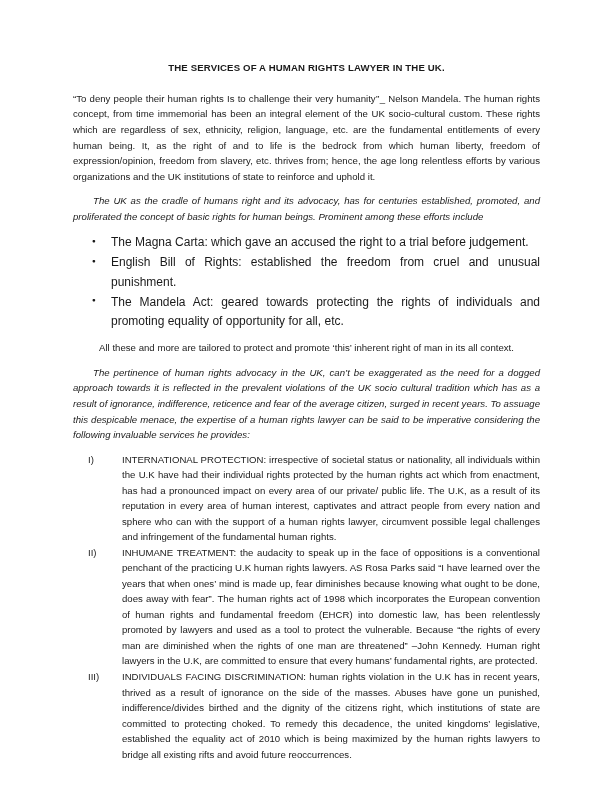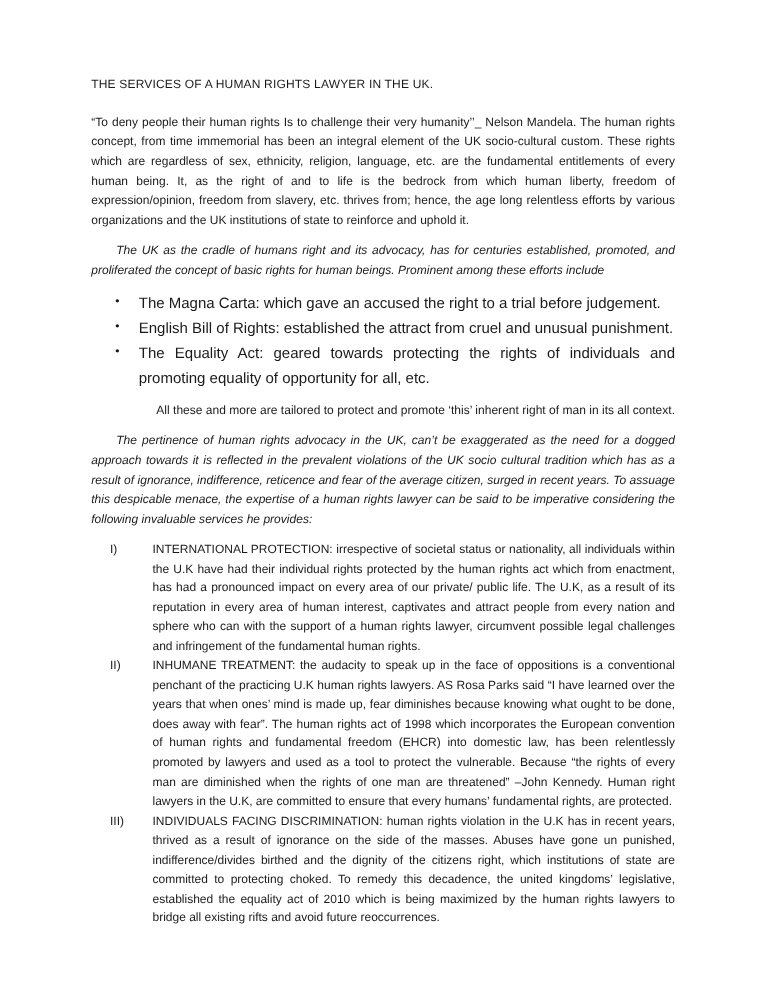--- a/index.html
+++ b/index.html
@@ -17,39 +17,40 @@
   .page {
     position: relative;
     width: 612px;
     height: 792px;
     background: #ffffff;
     box-sizing: border-box;
     padding: 62px 72px 40px 73px;
   }
   .doc-title {
     font-size: 9.6px;
-    font-weight: 400;
+    font-weight: 700;
+    text-align: center;
     letter-spacing: 0.15px;
     margin: 0 0 16px 0;
     line-height: 1.35;
   }
   p.body-para {
     font-size: 9.6px;
     line-height: 1.62;
     text-align: justify;
     text-justify: inter-word;
     margin: 0 0 9px 0;
     letter-spacing: 0.02px;
   }
   p.indent {
     text-indent: 20px;
     font-style: italic;
   }
   p.no-justify {
-    text-align: right;
+    text-align: center;
   }
   ul.bullet-list {
     list-style: none;
     margin: 0 0 9px 0;
     padding: 0;
   }
   ul.bullet-list > li {
     position: relative;
     font-size: 12px;
     line-height: 1.62;
@@ -94,22 +95,22 @@
 <div class="page">
 
   <h1 class="doc-title">THE SERVICES OF A HUMAN RIGHTS LAWYER IN THE UK.</h1>
 
   <p class="body-para">“To deny people their human rights Is to challenge their very humanity’’_ Nelson Mandela. The human rights concept, from time immemorial has been an integral element of the UK socio-cultural custom. These rights which are regardless of sex, ethnicity, religion, language, etc. are the fundamental entitlements of every human being. It, as the right of and to life is the bedrock from which human liberty, freedom of expression/opinion, freedom from slavery, etc. thrives from; hence, the age long relentless efforts by various organizations and the UK institutions of state to reinforce and uphold it.</p>
 
   <p class="body-para indent">The UK as the cradle of humans right and its advocacy, has for centuries established, promoted, and proliferated the concept of basic rights for human beings. Prominent among these efforts include</p>
 
   <ul class="bullet-list">
     <li>The Magna Carta: which gave an accused the right to a trial before judgement.</li>
-    <li>English Bill of Rights: established the attract from cruel and unusual punishment.</li>
-    <li>The Equality Act: geared towards protecting the rights of individuals and promoting equality of opportunity for all, etc.</li>
+    <li>English Bill of Rights: established the freedom from cruel and unusual punishment.</li>
+    <li>The Mandela Act: geared towards protecting the rights of individuals and promoting equality of opportunity for all, etc.</li>
   </ul>
 
   <p class="body-para no-justify">All these and more are tailored to protect and promote ‘this’ inherent right of man in its all context.</p>
 
   <p class="body-para indent">The pertinence of human rights advocacy in the UK, can’t be exaggerated as the need for a dogged approach towards it is reflected in the prevalent violations of the UK socio cultural tradition which has as a result of ignorance, indifference, reticence and fear of the average citizen, surged in recent years. To assuage this despicable menace, the expertise of a human rights lawyer can be said to be imperative considering the following invaluable services he provides:</p>
 
   <ol class="roman-list">
     <li>
       <span class="roman-marker">I)</span>
       <span>INTERNATIONAL PROTECTION: irrespective of societal status or nationality, all individuals within the U.K have had their individual rights protected by the human rights act which from enactment, has had a pronounced impact on every area of our private/ public life. The U.K, as a result of its reputation in every area of human interest, captivates and attract people from every nation and sphere who can with the support of a human rights lawyer, circumvent possible legal challenges and infringement of the fundamental human rights.</span>

